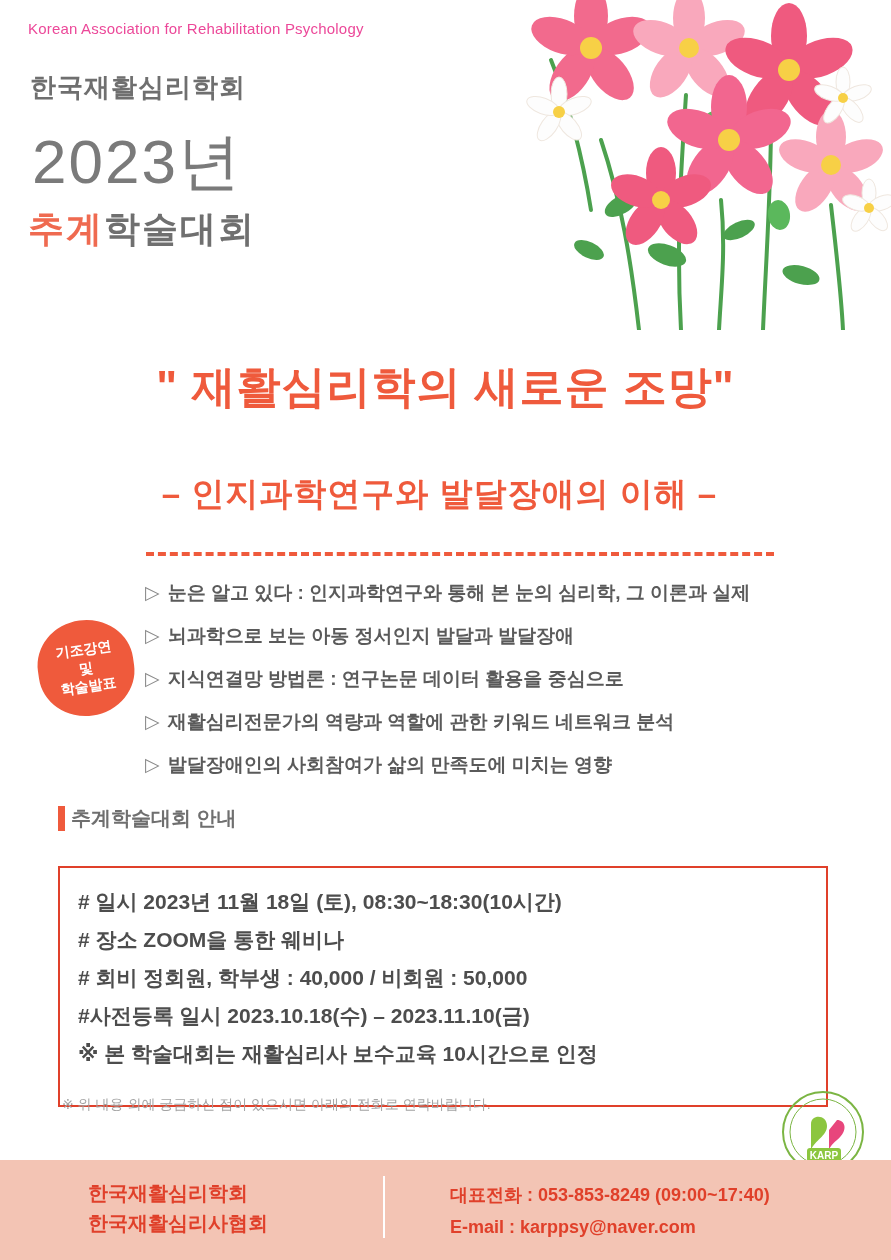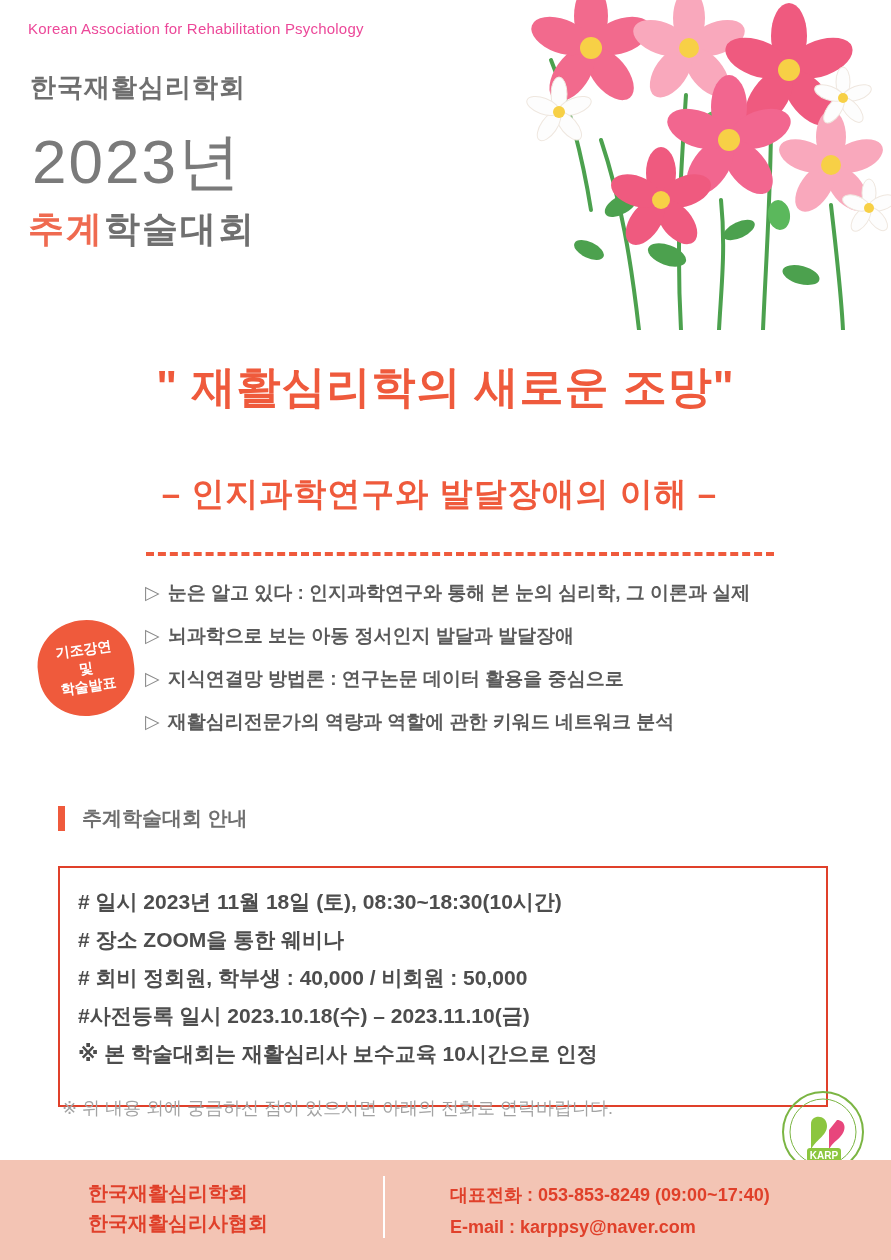--- a/index.html
+++ b/index.html
@@ -68,38 +68,38 @@
   .topic .tri{color:#8a8a8a;margin-right:8px;font-weight:normal;}
 
   
   .sec-head{
     position:absolute;left:58px;top:805px;
     font-size:20px;color:#6f6f6f;font-weight:bold;
   }
   .sec-bar{
     position:absolute;left:58px;top:806px;width:7px;height:25px;background:#ef5a3c;
   }
-  .sec-head span{margin-left:24px;display:inline-block;}
+  .sec-head span{margin-left:13px;display:inline-block;}
 
   
   .infobox{
     position:absolute;left:58px;top:866px;width:770px;
     border:2px solid #e0402a;
     padding:14px 18px 27px 18px;
     box-sizing:border-box;
   }
   .infobox div{
     font-size:21px;color:#4d4d4d;font-weight:bold;
     margin:6px 0 10px 0;white-space:nowrap;
   }
 
   
   .note{
     position:absolute;left:62px;top:1096px;
-    font-size:18px;color:#a3a3a3;
+    font-size:14px;color:#a3a3a3;
   }
 
   
   .karp{position:absolute;right:26px;top:1090px;width:84px;height:84px;}
 
   
   .footer{
     position:absolute;left:0;bottom:0;width:891px;height:100px;
     background:#f3c4b4;
   }
@@ -271,20 +271,23 @@
       <span class="tri">▷</span><span>눈은 알고 있다 : 인지과학연구와 통해 본 눈의 심리학, 그 이론과 실제</span>
     </div>
     <div class="topic">
       <span class="tri">▷</span><span>뇌과학으로 보는 아동 정서인지 발달과 발달장애</span>
     </div>
     <div class="topic">
       <span class="tri">▷</span><span>지식연결망 방법론 : 연구논문 데이터 활용을 중심으로</span>
     </div>
     <div class="topic">
       <span class="tri">▷</span><span>재활심리전문가의 역량과 역할에 관한 키워드 네트워크 분석</span>
+    </div>
+    <div class="topic">
+      <span class="tri">▷</span><span>발달장애인의 사회참여가 삶의 만족도에 미치는 영향</span>
     </div>
   </div>
 
   <div class="sec-bar"></div>
   <div class="sec-head">
     <span>추계학술대회 안내</span>
   </div>
 
   <div class="infobox">
     <div># 일시 2023년 11월 18일 (토), 08:30~18:30(10시간)</div>

